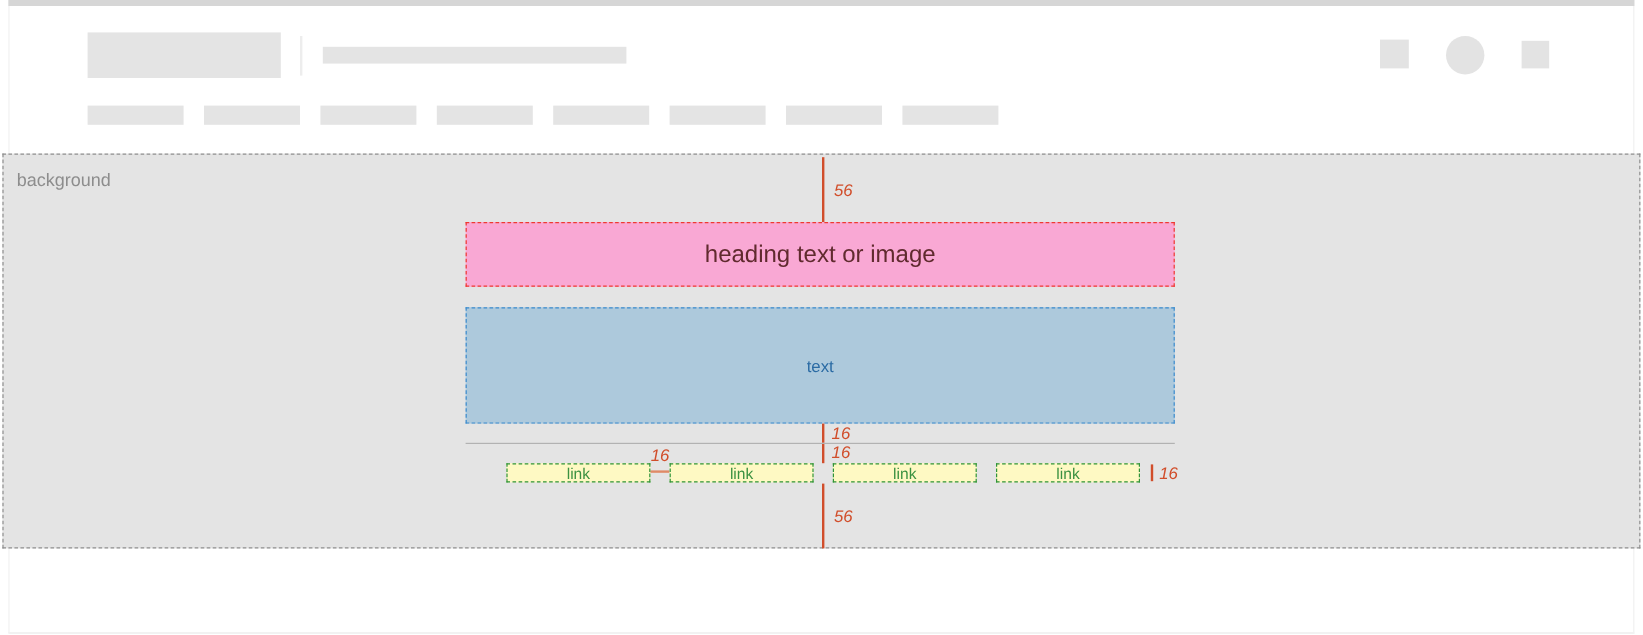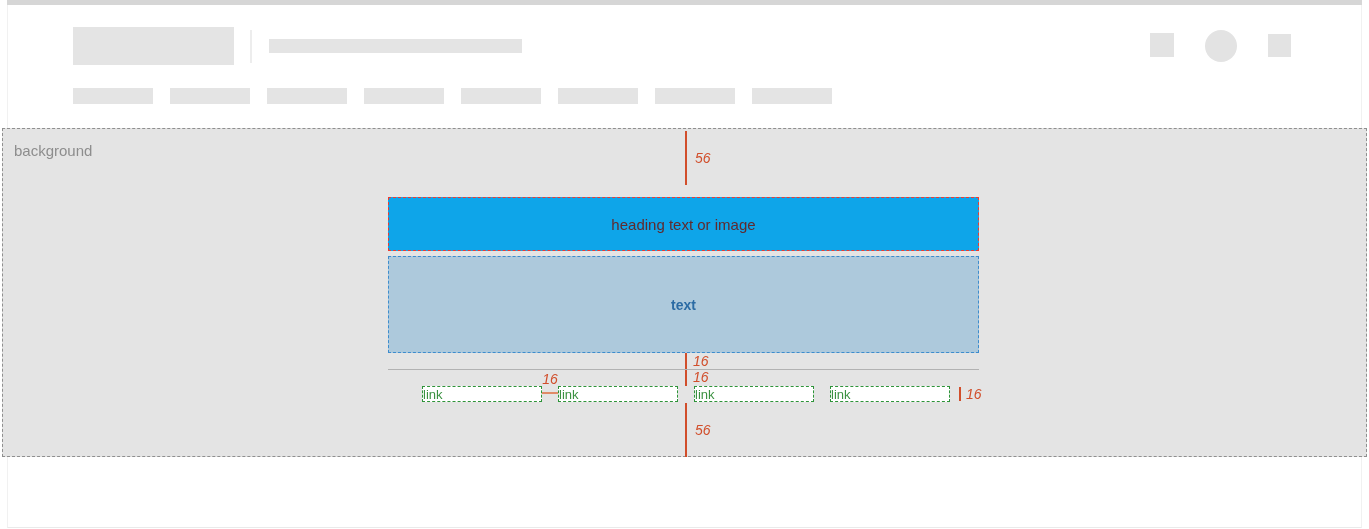--- a/index.html
+++ b/index.html
@@ -25,34 +25,34 @@
 
   .nav-row { position:absolute; left:73px; top:88px; display:flex; gap:17px; }
   .nav-ph  { width:80px; height:16px; background:#e4e4e4; }
 
   
   .bg-section { position:absolute; left:2px; top:128px; width:1365px; height:329px;
     background:#e4e4e4; border:1px dashed #8f8f8f; }
   .bg-label { position:absolute; left:11px; top:13px; font-size:15px; color:#8d8d8d; }
 
   
-  .heading-box { position:absolute; left:385px; top:68px; width:591px; height:54px;
-    background:#0ea5e9; border:1px dashed #ee3a30;
+  .heading-box { position:absolute; left:385px; top:56px; width:591px; height:54px;
+    background:#f9a8d4; border:1px dashed #ee3a30;
     display:flex; align-items:center; justify-content:center;
-    font-size:15px; color:#602a2e; }
+    font-size:20px; color:#602a2e; }
   .text-box { position:absolute; left:385px; top:127px; width:591px; height:97px;
     background:#adc9dc; border:1px dashed #3d8ccd;
     display:flex; align-items:center; justify-content:center;
-    font-size:14px; color:#2b6ba4;font-weight:bold; }
+    font-size:14px; color:#2b6ba4; }
   .divider { position:absolute; left:385px; top:240px; width:591px; height:0;
     border-top:1px solid #b2b2b2; }
 
   .link-box { position:absolute; top:257px; width:120px; height:16px;
-    background:#ffffff; border:1px dashed #2e9339;
-    display:flex; align-items:center; justify-content:flex-start;
+    background:#fef9c3; border:1px dashed #2e9339;
+    display:flex; align-items:center; justify-content:center;
     font-size:13px; color:#3b9141; }
   .link-1 { left:419px; } .link-2 { left:555px; } .link-3 { left:691px; } .link-4 { left:827px; }
 
   
   .ann { color:#d14e2b; font-size:14px; line-height:15px; position:absolute;font-style:italic; }
   .vline { position:absolute; width:1.5px; background:#d14e2b; }
   .v-top      { left:682px; top:2px;   height:54px; }
   .v-gap-a    { left:682px; top:224px; height:16px; }
   .v-gap-b    { left:682px; top:241px; height:16px; }
   .v-bottom   { left:682px; top:274px; height:54px; }

